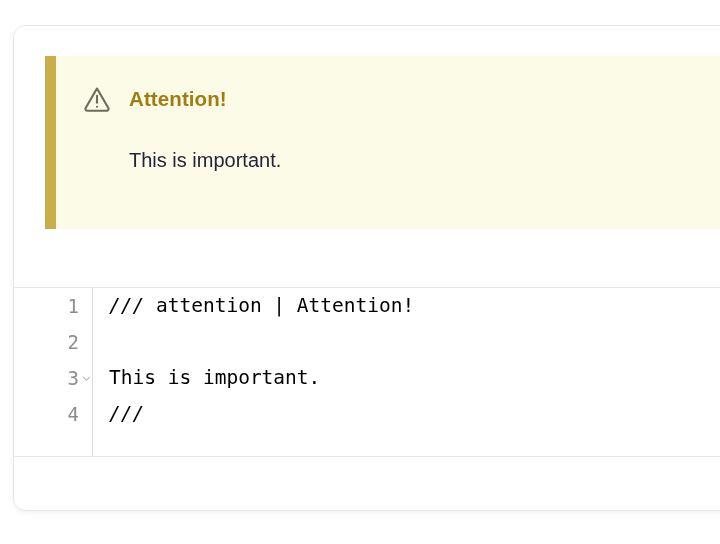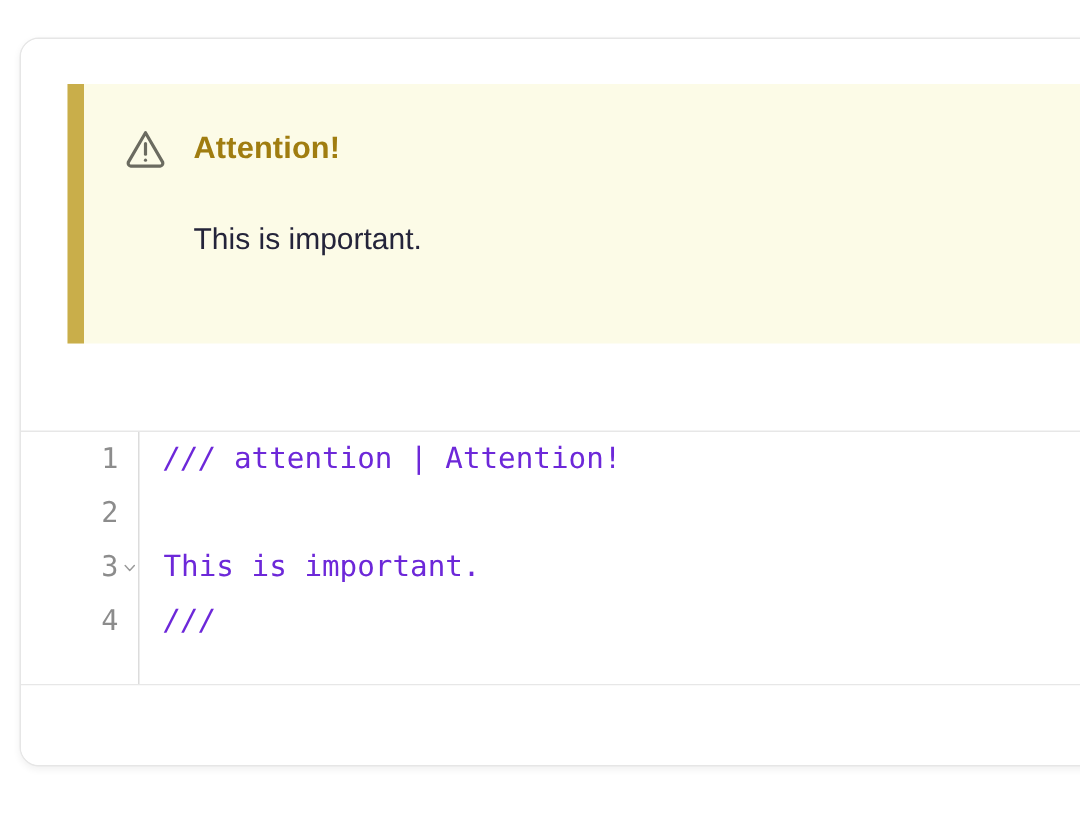--- a/index.html
+++ b/index.html
@@ -154,21 +154,21 @@
     left: 78px;
     top: 0;
     bottom: 0;
     width: 1px;
     background: #dcdcdc;
   }
 
   .code-text {
     padding-left: 15px;
     font-size: 19.5px;
-    color: #6d28d9;
+    color: #000000;
     line-height: 1;
     white-space: pre;
     font-family: "DejaVu Sans Mono", "Liberation Mono", monospace;
   }
 
   .tok-fence { font-style: italic; }
 
   
   .editor-bottom-divider {
     position: absolute;

